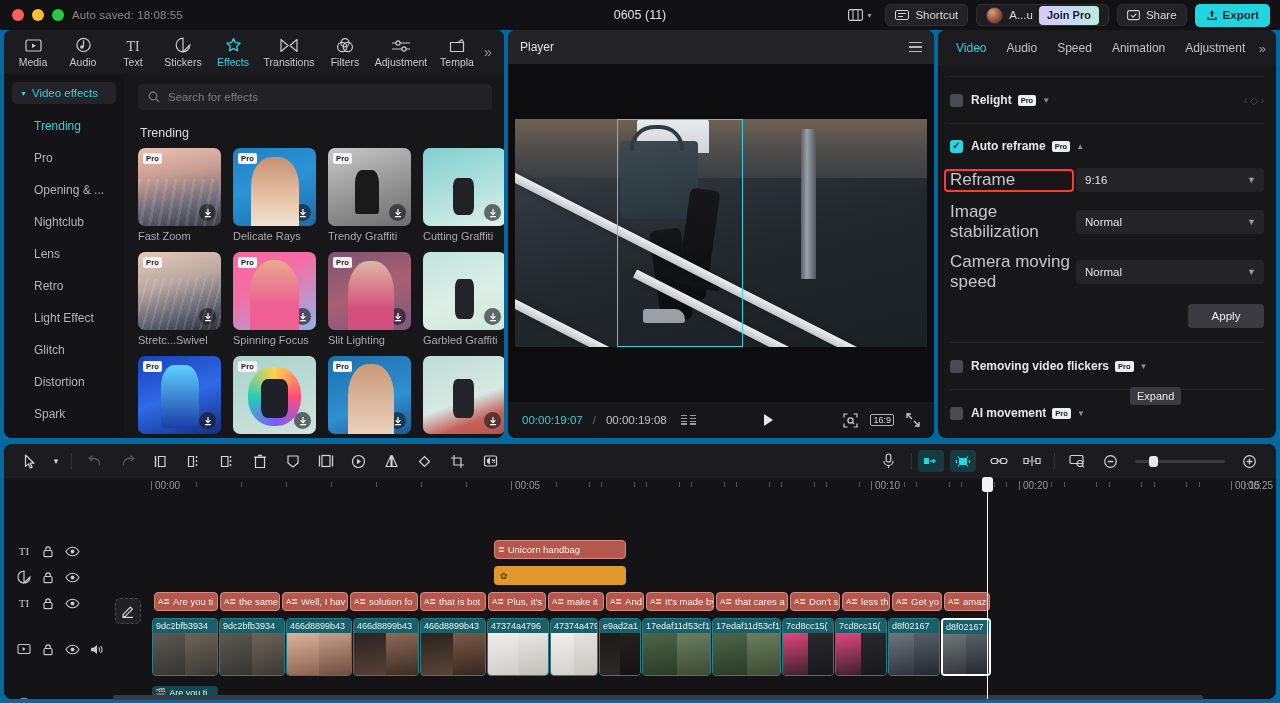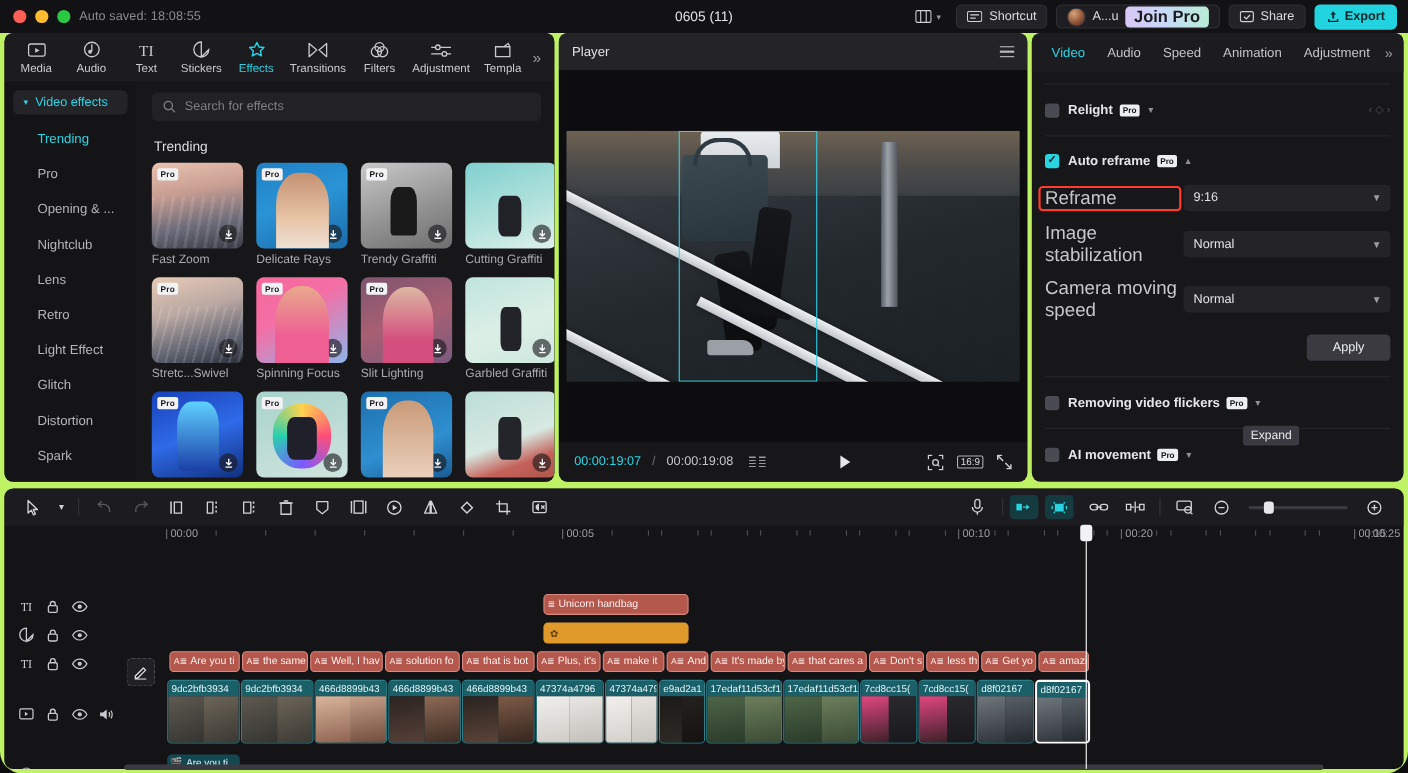--- a/index.html
+++ b/index.html
@@ -4,21 +4,21 @@
 <style>
   * { box-sizing: border-box; margin: 0; padding: 0; }
   html, body {
     width: 1280px; height: 703px;
     background: #0d0d0f;
     font-family: "Liberation Sans", sans-serif;
     color: #d8d8dc;
     overflow: hidden;
     -webkit-font-smoothing: antialiased;
   }
-  .app { position: relative; width: 1280px; height: 703px; background: #bef264; border-radius: 20px; }
+  .app { position: relative; width: 1280px; height: 703px; background: #0369a1; }
 
   
   .titlebar {
     position: absolute; left: 0; top: 0; width: 1280px; height: 30px;
     background: #121214; display: flex; align-items: center;
   }
   .traffic { display: flex; gap: 8px; margin-left: 12px; }
   .tl { width: 12px; height: 12px; border-radius: 50%; }
   .tl.red { background: #ff5f57; } .tl.yellow { background: #febc2e; } .tl.green { background: #28c840; }
   .autosave { margin-left: 8px; font-size: 11.5px; color: #8a8a90; letter-spacing: .1px; }
@@ -27,21 +27,21 @@
     font-size: 12.5px; color: #e2e2e6; pointer-events: none;
   }
   .tb-right { margin-left: auto; display: flex; align-items: center; gap: 8px; padding-right: 10px; }
   .tb-btn {
     display: flex; align-items: center; gap: 6px; height: 22px; padding: 0 9px;
     border-radius: 5px; background: #232327; font-size: 11.5px; color: #dcdce0;
     border: 1px solid #2e2e33; white-space: nowrap;
   }
   .tb-plain { display: flex; align-items: center; gap: 4px; padding: 0 6px; color: #cfcfd4; }
   .join-pro {
-    height: 19px; padding: 0 8px; border-radius: 4px; font-size: 15px; font-weight: bold;
+    height: 19px; padding: 0 8px; border-radius: 4px; font-size: 11px; font-weight: bold;
     color: #1b1b20; display: flex; align-items: center;
     background: linear-gradient(90deg,#d9c8f5,#c8d8f8 45%,#b9ecd6);
   }
   .avatar {
     width: 17px; height: 17px; border-radius: 50%;
     background: radial-gradient(circle at 35% 30%, #d8a37a, #8c4f33 60%, #5a2f1e);
     border: 1px solid #3a3a40;
   }
   .export-btn {
     display: flex; align-items: center; gap: 5px; height: 23px; padding: 0 11px;

